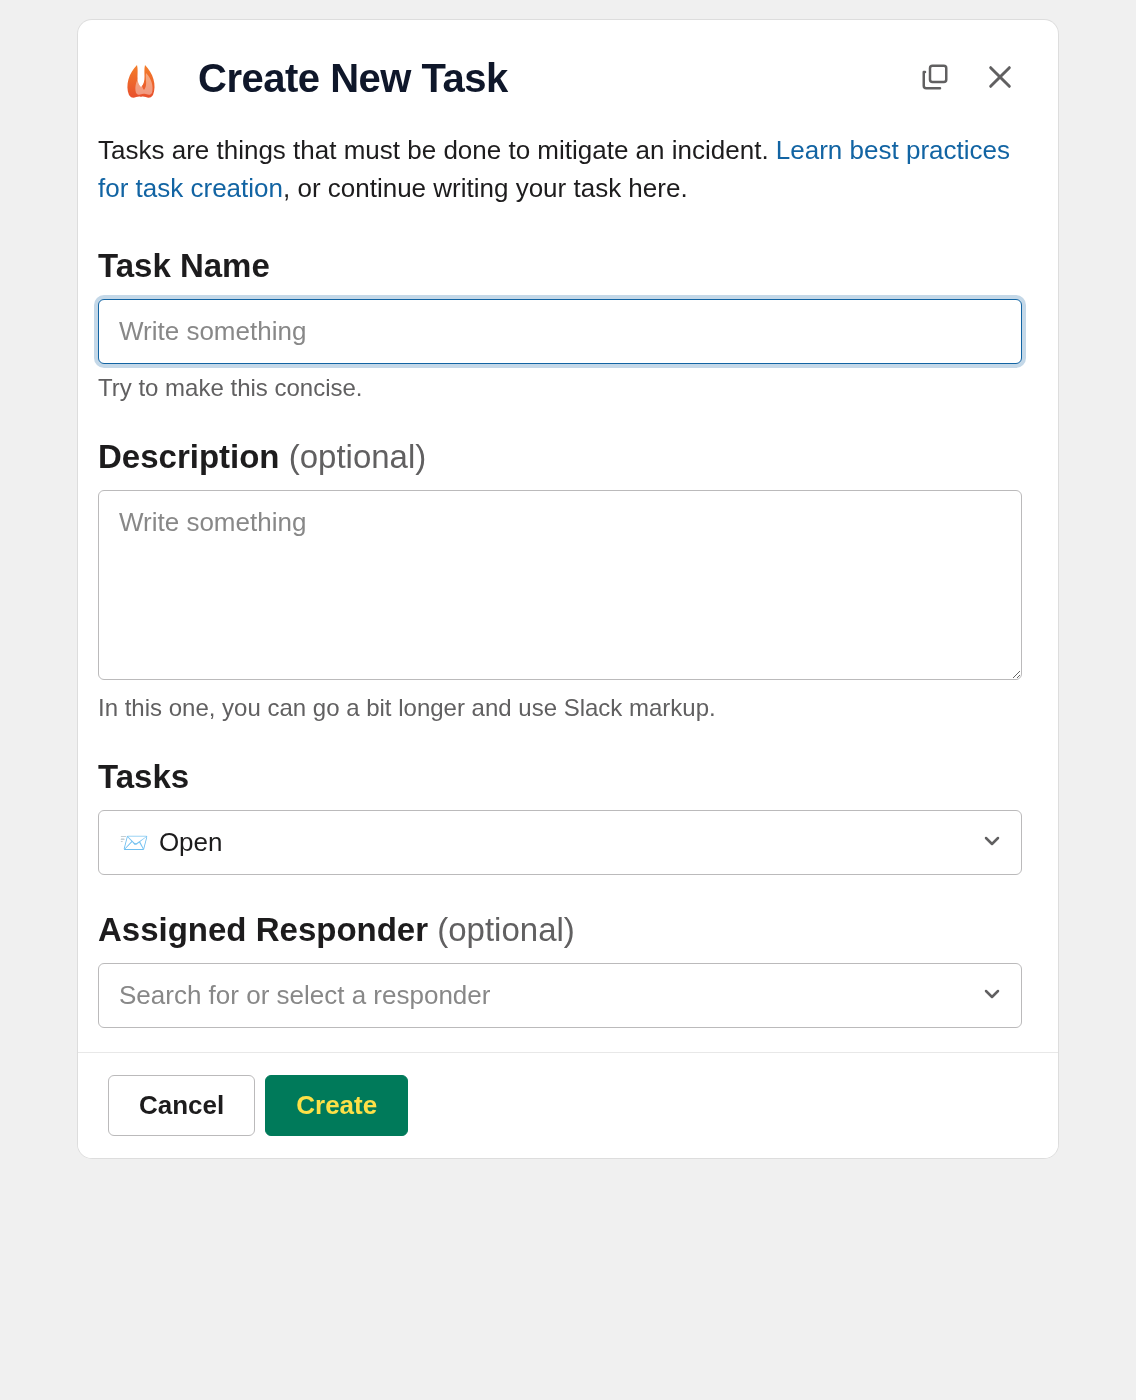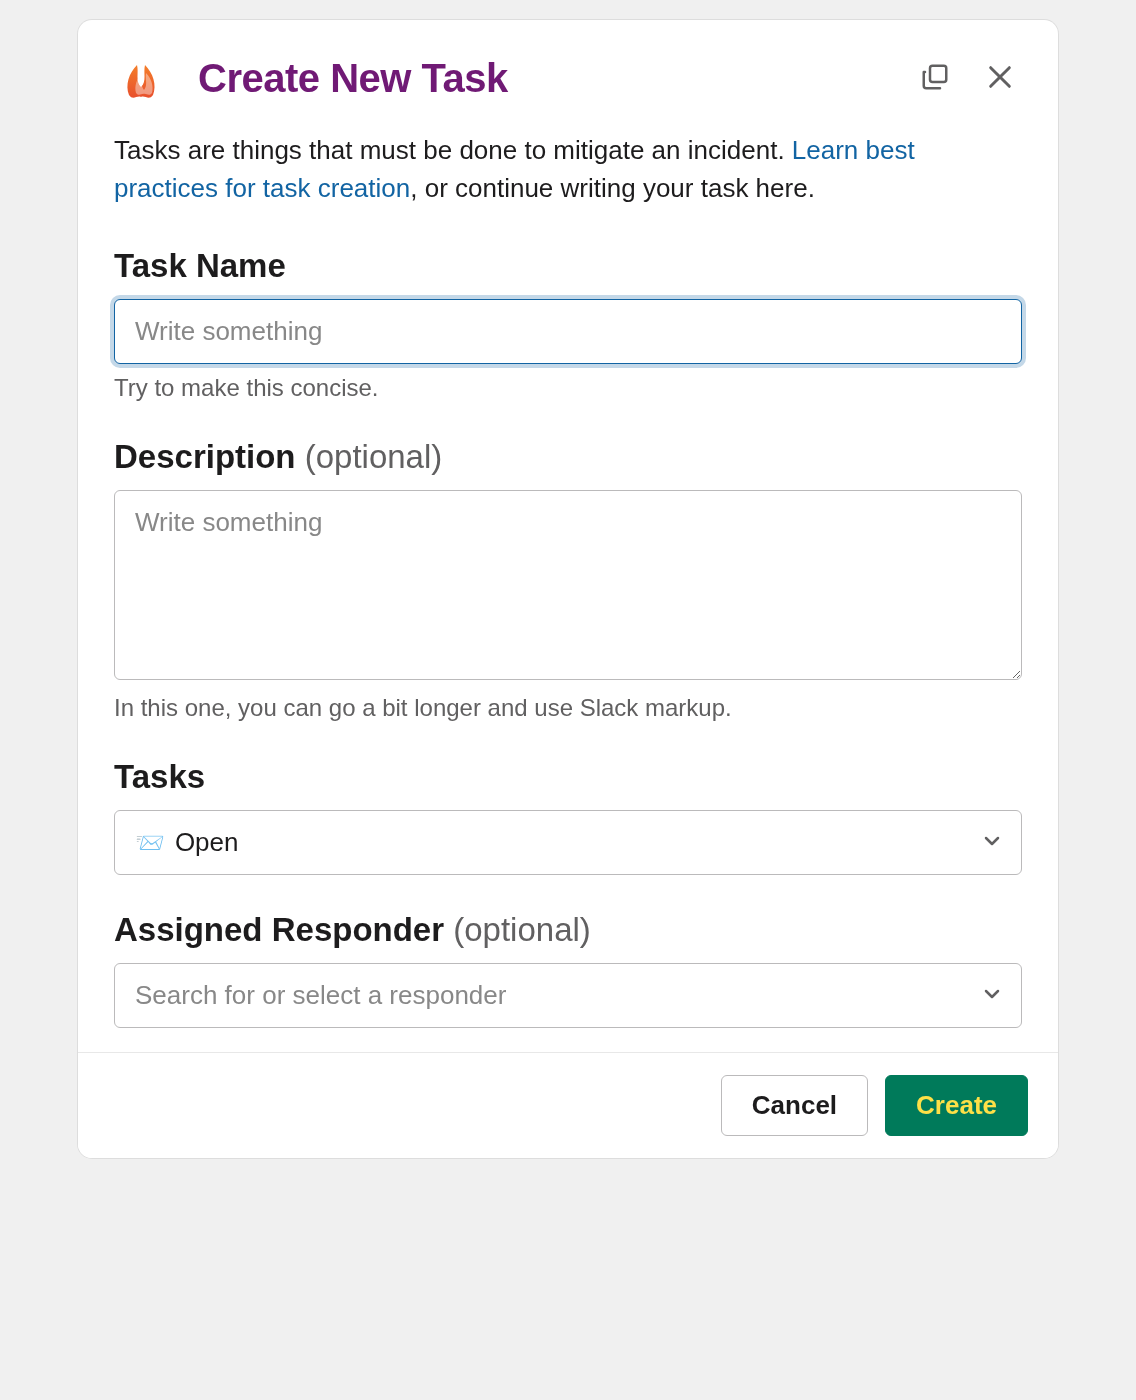--- a/index.html
+++ b/index.html
@@ -32,42 +32,42 @@
       width: 60px;
       height: 60px;
       margin-right: 24px;
       display: flex;
       align-items: center;
       justify-content: center;
     }
     .modal-title {
       font-size: 40px;
       font-weight: 900;
-      color: #701a75;
+      color: #0f172a;
       flex: 1;
       letter-spacing: -0.5px;
     }
     .header-actions {
       display: flex;
       gap: 22px;
       align-items: center;
     }
     .icon-button {
       background: none;
       border: none;
       padding: 6px;
       cursor: pointer;
       color: #616061;
       display: flex;
       align-items: center;
       justify-content: center;
     }
     .modal-body {
       flex: 1;
-      padding: 0 36px 24px 36px;
+      padding: 0 36px 24px 20px;
       overflow-y: auto;
     }
     .intro-text {
       font-size: 26px;
       line-height: 1.45;
       color: #1d1c1d;
       margin-bottom: 40px;
     }
     .intro-text a {
       color: #1264a3;
@@ -154,22 +154,21 @@
       color: #616061;
     }
     .state-icon {
       font-size: 24px;
       display: inline-flex;
     }
     .modal-footer {
       border-top: 1px solid #e8e8e8;
       padding: 22px 30px;
       display: flex;
-      justify-content: flex-end;
-      gap: 17px;
+      gap: 10px;
       background: #fff;
     }
     .btn {
       padding: 14px 30px;
       font-size: 26px;
       font-weight: 700;
       border-radius: 6px;
       cursor: pointer;
       font-family: inherit;
     }

